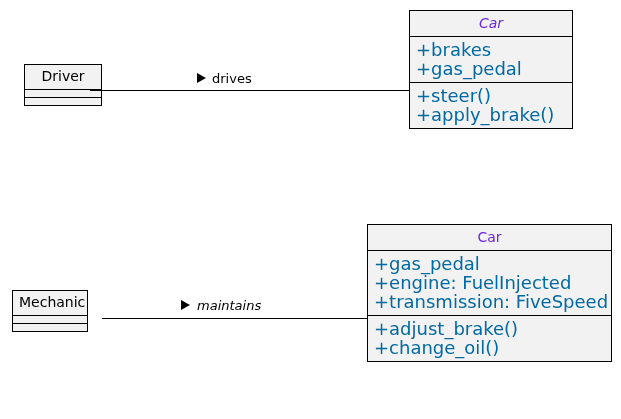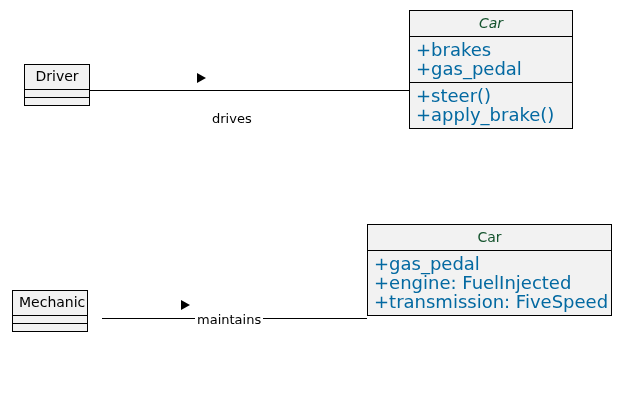--- a/index.html
+++ b/index.html
@@ -25,21 +25,21 @@
     box-sizing: border-box;
     padding: 3px 6px 4px 6px;
   }
   .uml-section + .uml-section {
     border-top: 1px solid #000000;
   }
   .uml-title {
     text-align: center;
     font-size: 14px;
     line-height: 18px;
-    color: #14532d;
+    color: #6d28d9;
   }
   .uml-title.italic {
     font-style: italic;
   }
   .uml-line {
     font-size: 18px;
     line-height: 19px;
     color: #0369a1;
     white-space: pre;
   }
@@ -88,29 +88,29 @@
     border-left: 9px solid #000000;
     border-top: 5px solid transparent;
     border-bottom: 5px solid transparent;
   }
 </style>
 </head>
 <body>
 
 <div id="canvas">
 
-  <div class="small-box" style="left:24px; top:64px; width:66px;">
+  <div class="small-box" style="left:24px; top:64px; width:78px;">
     <div class="name">Driver</div>
     <div class="strip"></div>
     <div class="strip second"></div>
   </div>
 
   <div class="assoc-line" style="left:90px; top:90px; width:319px;"></div>
   <div class="arrow-head" style="left:197px; top:73px;"></div>
-  <div class="assoc-label" style="left:210px; top:71px;margin-top:40px;">drives</div>
+  <div class="assoc-label" style="left:210px; top:71px;">drives</div>
 
   <div class="uml-box" style="left:409px; top:10px; width:164px;">
     <div class="uml-section">
       <div class="uml-title italic">Car</div>
     </div>
     <div class="uml-section">
       <div class="uml-line">+brakes</div>
       <div class="uml-line">+gas_pedal</div>
     </div>
     <div class="uml-section">
@@ -120,26 +120,30 @@
   </div>
 
   <div class="small-box" style="left:12px; top:290px; width:76px;">
     <div class="name">Mechanic</div>
     <div class="strip"></div>
     <div class="strip second"></div>
   </div>
 
   <div class="assoc-line" style="left:102px; top:318px; width:265px;"></div>
   <div class="arrow-head" style="left:181px; top:300px;"></div>
-  <div class="assoc-label" style="left:195px; top:312px;">maintains</div>
+  <div class="assoc-label" style="left:195px; top:298px;font-style:italic;">maintains</div>
 
   <div class="uml-box" style="left:367px; top:224px; width:245px;">
     <div class="uml-section">
       <div class="uml-title">Car</div>
     </div>
     <div class="uml-section">
       <div class="uml-line">+gas_pedal</div>
       <div class="uml-line">+engine: FuelInjected</div>
       <div class="uml-line">+transmission: FiveSpeed</div>
     </div>
+    <div class="uml-section">
+      <div class="uml-line">+adjust_brake()</div>
+      <div class="uml-line">+change_oil()</div>
+    </div>
   </div>
 
 </div>
 
 </body></html>

